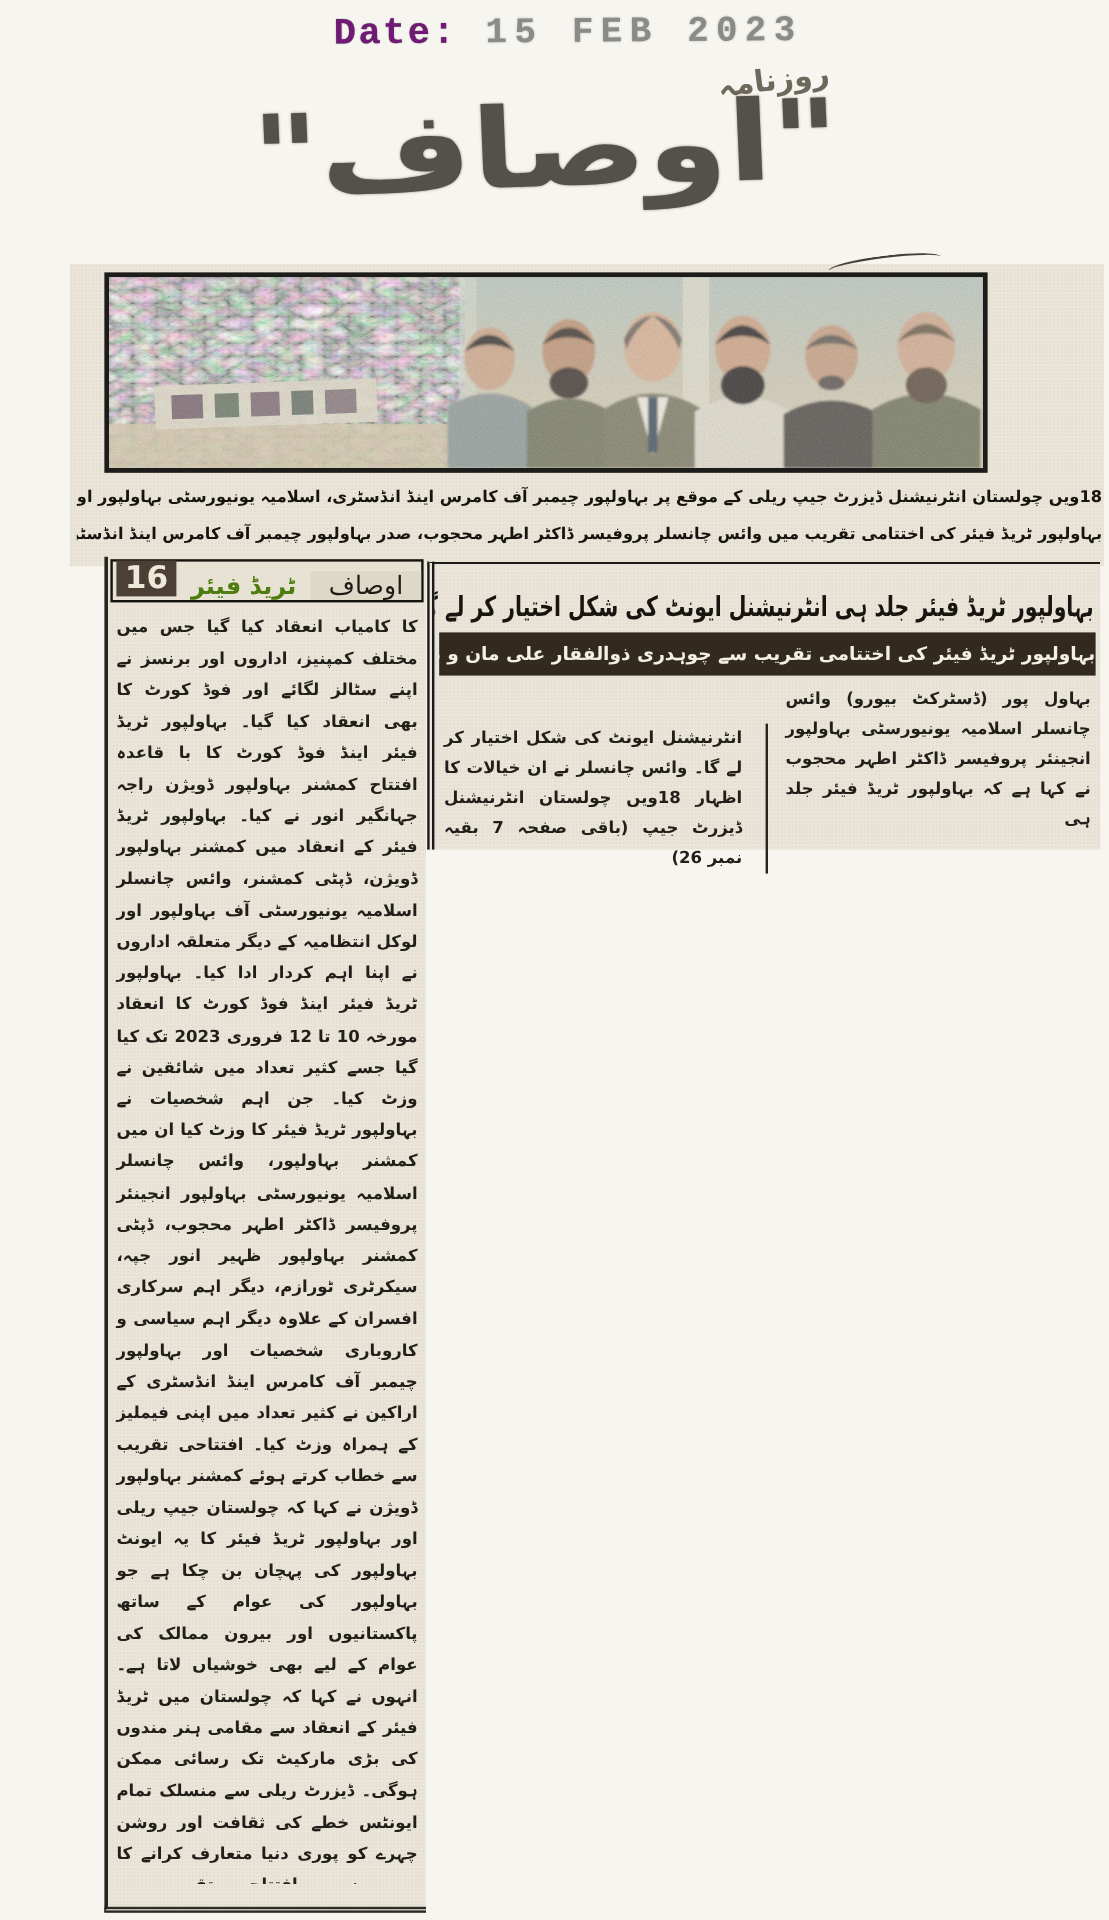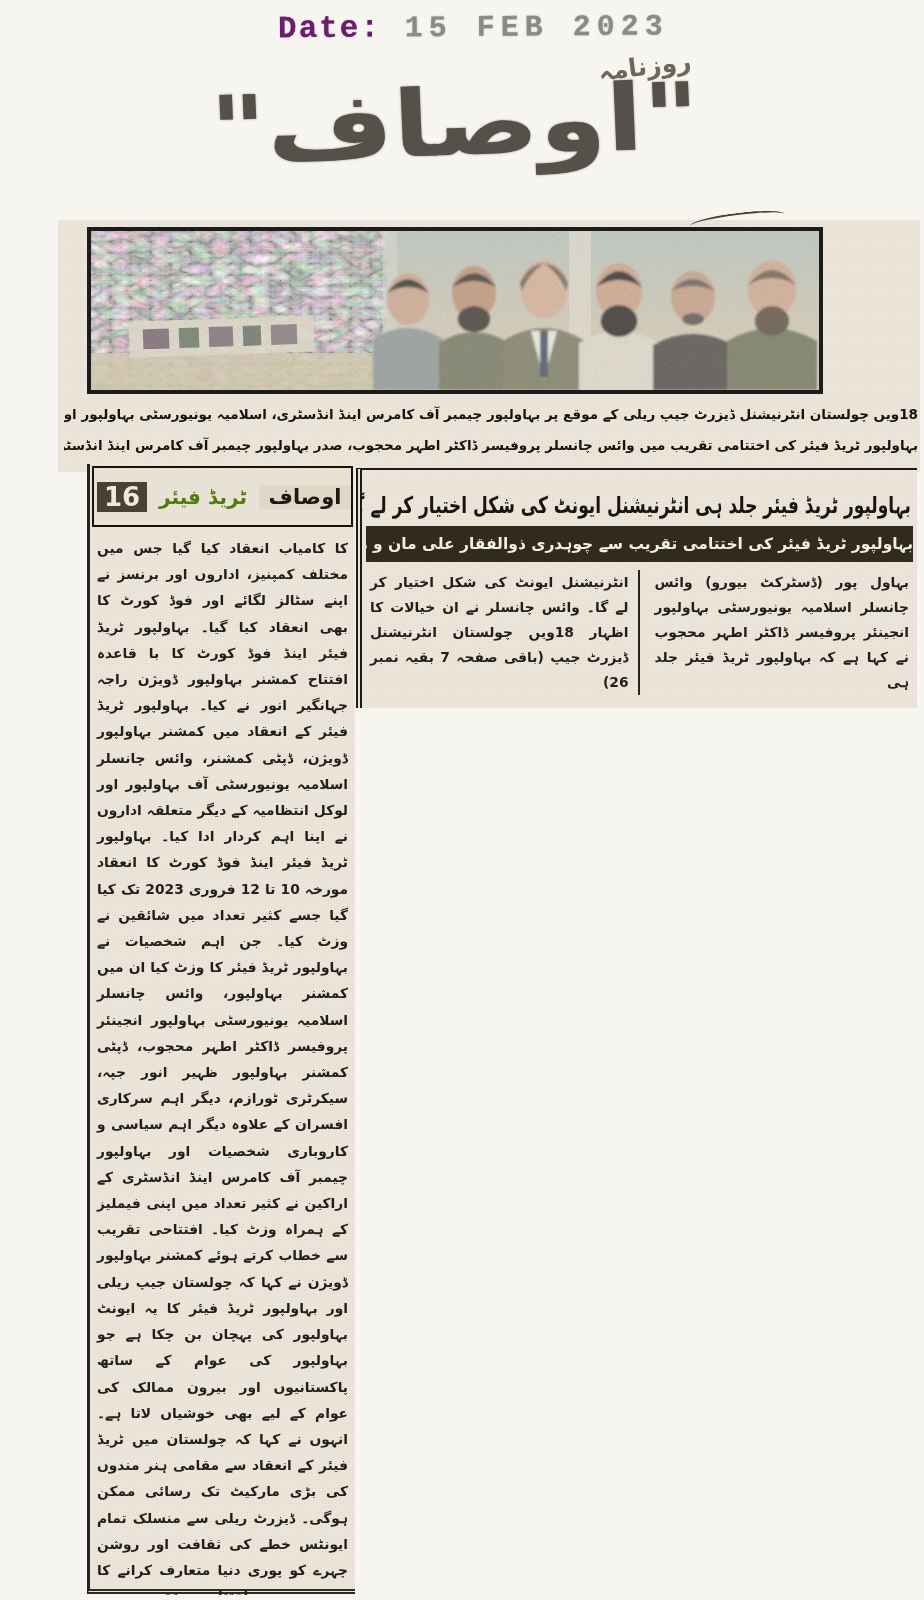--- a/index.html
+++ b/index.html
@@ -72,36 +72,36 @@
   .caption{
     left:64px;top:399px;width:854px;height:64px;overflow:hidden;
     direction:rtl;
   }
   .caption .cap-line{
     font-size:13.5px;font-weight:700;line-height:31px;color:#16140f;
     text-align:justify;text-align-last:justify;white-space:nowrap;
   }
   
   .section-bar{
-    margin:2px;height:61px;border:2px solid #141310;box-sizing:border-box;
-    display:flex;align-items:center;background:#e7e2d3;
+    margin:2px;height:36px;border:2px solid #141310;box-sizing:border-box;
+    display:flex;align-items:flex-end;background:#e7e2d3;
   }
   .page-num-box{
     width:50px;background:#4c4034;color:#efe9da;
     display:flex;align-items:center;justify-content:center;
     font-size:26px;font-weight:bold;margin:3px;
   }
   .section-label{
     flex:1;display:flex;align-items:center;justify-content:center;
     font-size:20px;font-weight:bold;color:#4d7c0f;direction:rtl;
   }
   .bar-divider{width:3px;background:#141310;margin:0;}
   .paper-logo{
     width:92px;display:flex;align-items:center;justify-content:center;
-    font-size:21px;font-weight:bold;color:#1d1a15;background:#ded8c7;
+    font-size:21px;font-weight:normal;color:#1d1a15;background:#ded8c7;
     direction:rtl;
   }
   
   .article-body{
     direction:rtl;text-align:justify;text-align-last:justify;
     font-size:13.8px;font-weight:600;line-height:26.2px;color:#211f1a;
     padding:6px 7px 4px 7px;height:1056px;overflow:hidden;
   }
   
   .headline{
@@ -118,21 +118,21 @@
   }
   .intro{
     display:flex;direction:rtl;padding:8px 8px 4px 8px;gap:0;
   }
   .intro .col{
     width:50%;box-sizing:border-box;
     direction:rtl;text-align:justify;
     font-size:13.8px;font-weight:600;line-height:25px;color:#211f1a;
   }
   .intro .col-right{padding-left:15px;}
-  .intro .col-left{border-right:2px solid #26241f;padding-right:9px;}
+  .intro .col-left{border-right:2px solid #26241f;padding-right:19px;margin-top:32px;}
   .intro .contin{font-weight:bold;}
 </style>
 </head>
 <body>
 
 <div class="abs stamp">
   <span class="lbl">Date:</span>
   <span class="val">15 FEB 2023</span>
 </div>
 

